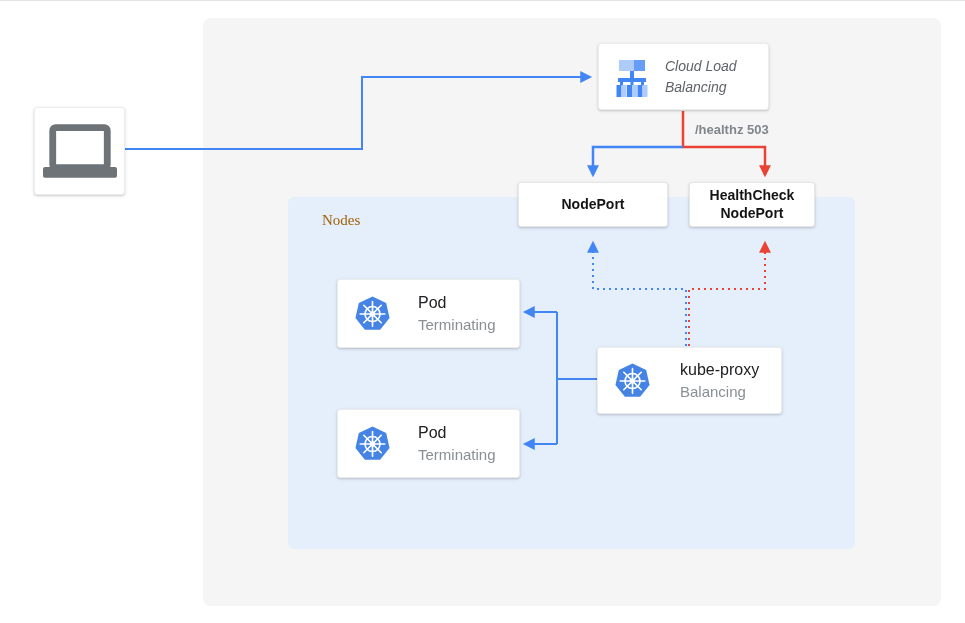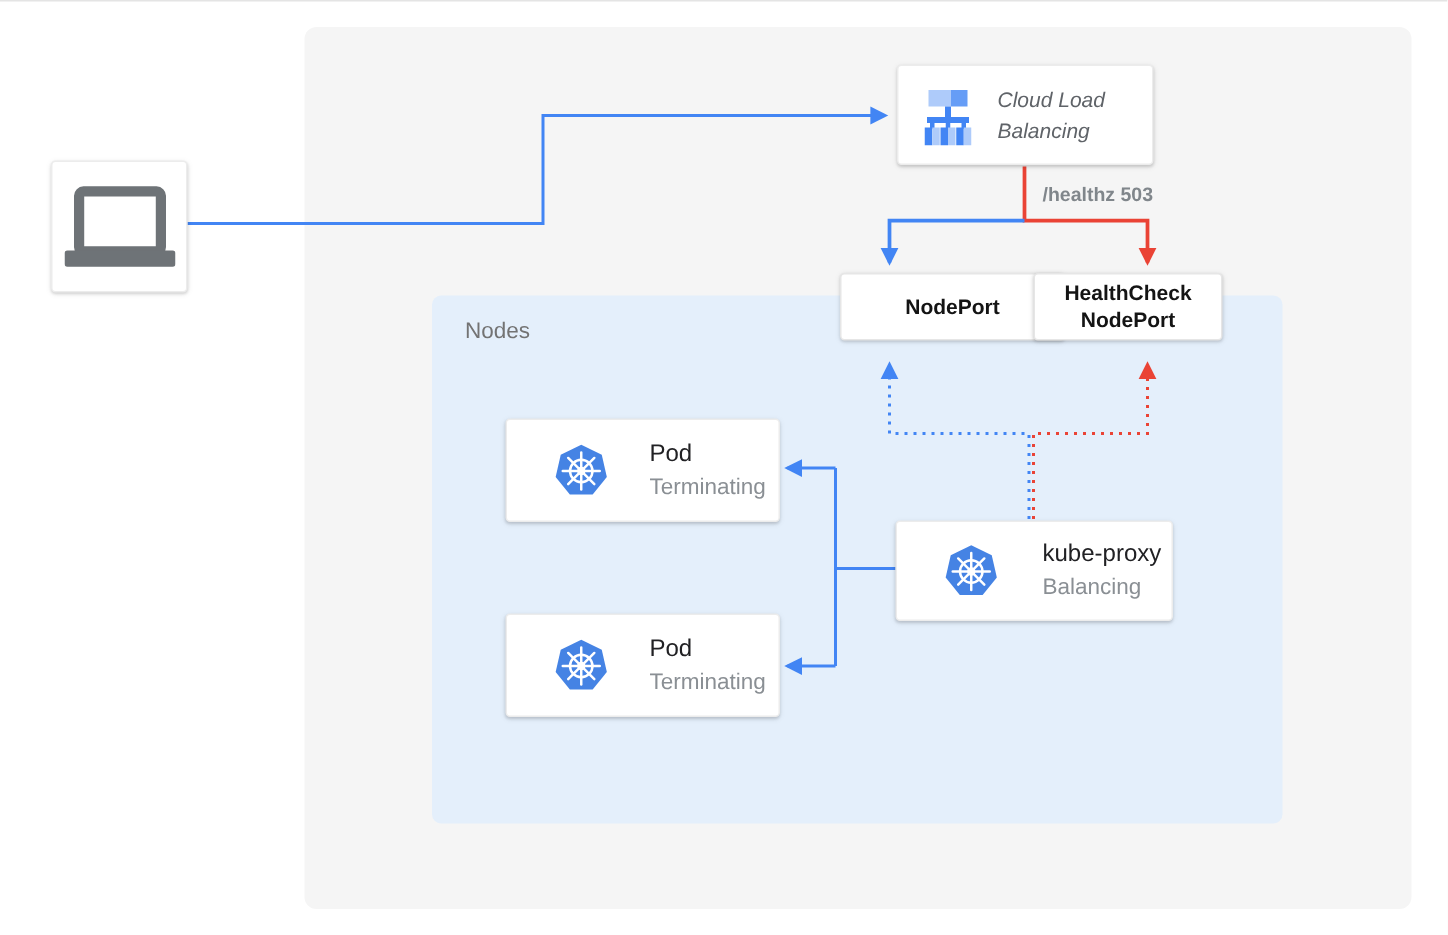--- a/index.html
+++ b/index.html
@@ -5,40 +5,40 @@
   :root{
     --blue:#4285f4; --red:#ea4335; --panel-bg:#f5f5f5; --nodes-bg:#e4effb;
     --gray-text:#80868b; --dark-text:#212124; --sub-text:#8a8f94;
     --laptop-gray:#6e7377; --k8s-blue:#4583e4;
   }
   html,body{margin:0;padding:0;background:#fff;}
   body{font-family:"Liberation Sans",sans-serif;}
   .canvas{position:relative;width:965px;height:623px;background:#fff;overflow:hidden;border-top:1px solid #e4e4e4;}
   .panel{position:absolute;left:203px;top:17px;width:738px;height:588px;background:var(--panel-bg);border-radius:8px;}
   .nodes{position:absolute;left:288px;top:196px;width:567px;height:352px;background:var(--nodes-bg);border-radius:6px;}
-  .nodes-label{position:absolute;left:22px;top:15px;font-size:15px;color:#737373;}
+  .nodes-label{position:absolute;left:34px;top:15px;font-size:15px;color:#a16207;font-family:Liberation Serif, serif;}
   .edges{position:absolute;left:0;top:0;width:965px;height:623px;pointer-events:none;}
   .strokeB{stroke:var(--blue);fill:none;}
   .strokeR{stroke:var(--red);fill:none;}
   .fillB{fill:var(--blue);}
   .fillR{fill:var(--red);}
   .w2{stroke-width:2px;}
   .w25{stroke-width:2.5px;}
   .dash{stroke-dasharray:2 4;}
   .box{position:absolute;background:#fff;border:1px solid #ececec;border-radius:3px;
        box-shadow:0 1px 2px rgba(0,0,0,0.14),0 1px 4px rgba(0,0,0,0.08);
        display:flex;align-items:center;box-sizing:border-box;}
   .port{justify-content:center;text-align:center;font-size:14px;font-weight:bold;
         color:#141414;line-height:1.25;padding:0 14px;border:1px solid #e6e6e6;}
   .laptop-box{left:34px;top:106px;width:91px;height:88px;justify-content:center;}
   .clb-box{left:598px;top:42px;width:171px;height:67px;padding-left:13px;gap:13px;}
   .clb-label{font-size:14px;color:#5f6368;line-height:1.45;width:92px;font-style:italic;}
-  .nodeport-box{left:518px;top:181px;width:150px;height:45px;margin-left:42px;}
+  .nodeport-box{left:518px;top:181px;width:150px;height:45px;}
   .hc-box{left:689px;top:181px;width:126px;height:45px;}
-  .entity{gap:26px;padding-left:30px;}
+  .entity{gap:26px;padding-left:15px;}
   .pod1{left:337px;top:278px;width:183px;height:69px;}
   .pod2{left:337px;top:408px;width:183px;height:69px;}
   .kproxy{left:597px;top:346px;width:185px;height:67px;gap:28px;}
   .e-title{font-size:16px;color:var(--dark-text);line-height:1.45;}
   .e-sub{font-size:15px;color:var(--sub-text);line-height:1.45;}
   .healthz{position:absolute;left:695px;top:121px;font-size:13px;font-weight:bold;color:var(--gray-text);}
   .icon-wrap{flex:0 0 auto;display:flex;}
 </style>
 </head>
 <body>

